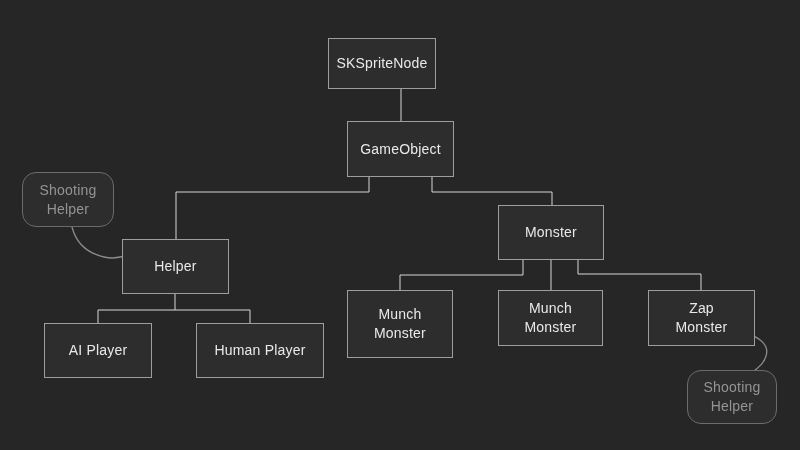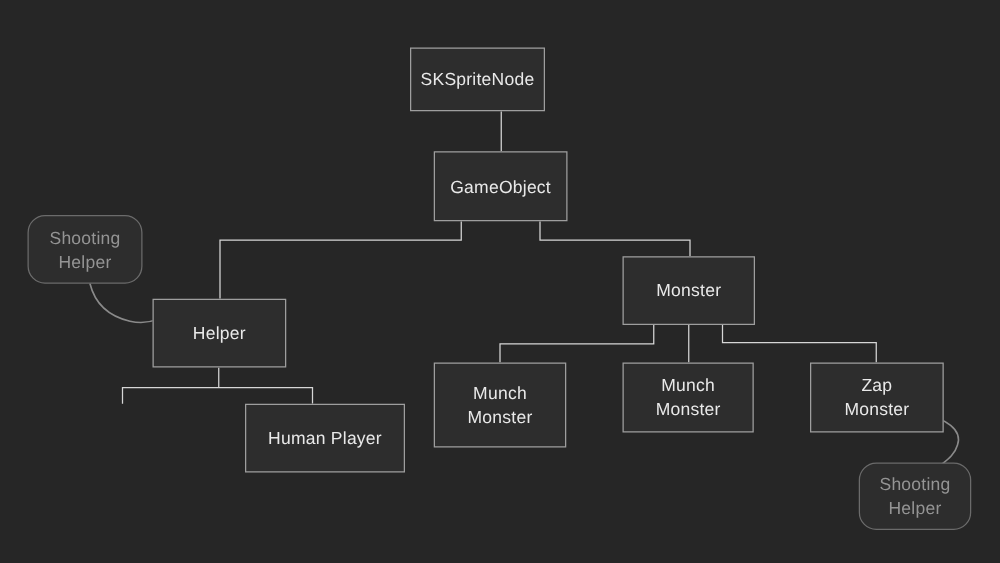--- a/index.html
+++ b/index.html
@@ -90,20 +90,23 @@
   </div>
 
   <div class="node" style="left:122px; top:239px; width:107px; height:55px">
     <span>Helper</span>
   </div>
 
   <div class="node" style="left:498px; top:205px; width:106px; height:55px">
     <span>Monster</span>
   </div>
 
+  <div class="node" style="left:44px;  top:323px; width:108px; height:55px">
+    <span>AI Player</span>
+  </div>
 
   <div class="node" style="left:196px; top:323px; width:128px; height:55px">
     <span>Human Player</span>
   </div>
 
   <div class="node" style="left:347px; top:290px; width:106px; height:68px">
     <span>Munch
 Monster</span>
   </div>
 

